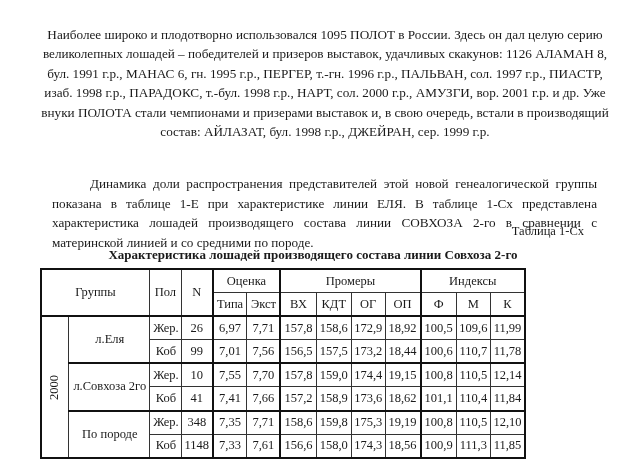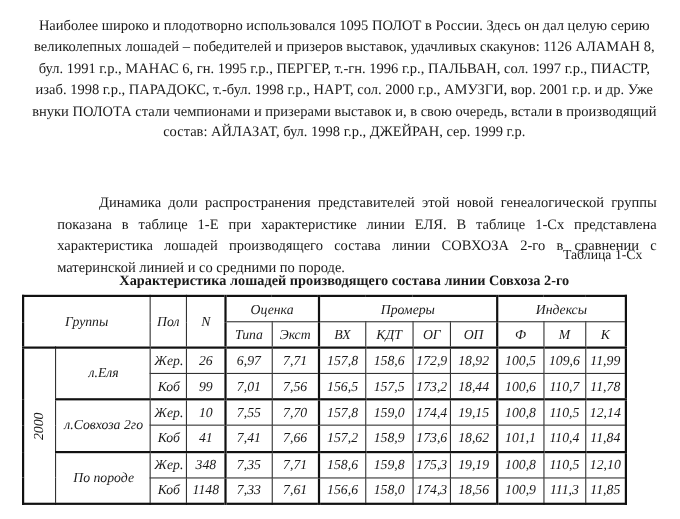--- a/index.html
+++ b/index.html
@@ -5,42 +5,41 @@
   html, body { margin: 0; padding: 0; }
   body {
     width: 618px; height: 472px; overflow: hidden;
     background: #ffffff; color: #1a1a1a;
     font-family: "Liberation Serif", "DejaVu Serif", serif;
     position: relative;
   }
   .para-center {
     position: absolute; left: 20px; width: 578px;
     text-align: center; font-size: 13.2px; line-height: 19.4px;
-    top: 9px; margin: 4px;
+    top: 9px; margin: 16px;
   }
   .para-justify {
     position: absolute; left: 40px; width: 545px;
     text-align: justify; font-size: 13.2px; line-height: 19.5px;
     top: 162px; margin: 12px; text-indent: 38px;
   }
   .table-label {
     position: absolute; right: 34px; top: 224px;
     font-size: 12.5px; margin: 0;
   }
   .table-title {
     position: absolute; left: 38px; width: 550px; top: 247px;
     text-align: center; font-size: 13px; font-weight: bold; margin: 0;
   }
   table.data {
-    position: absolute; left: 20px; top: 268px;
-    width: 550px; height: 191px;
+    position: absolute; left: 40px; top: 268px;
+    width: 486px; height: 191px;
     border-collapse: collapse;
     border: 2.5px solid #111;
     font-size: 12.5px;
-    font-style: italic;
   }
   table.data td, table.data th {
     border: 1px solid #333;
     text-align: center; padding: 0 2px;
     font-weight: normal; white-space: nowrap;
   }
   table.data th { height: 22px; }
   table.data td { height: 22px; }
   .thick-b { border-bottom: 2px solid #111 !important; }
   .thick-l { border-left: 2px solid #111 !important; margin-top: 32px; }

